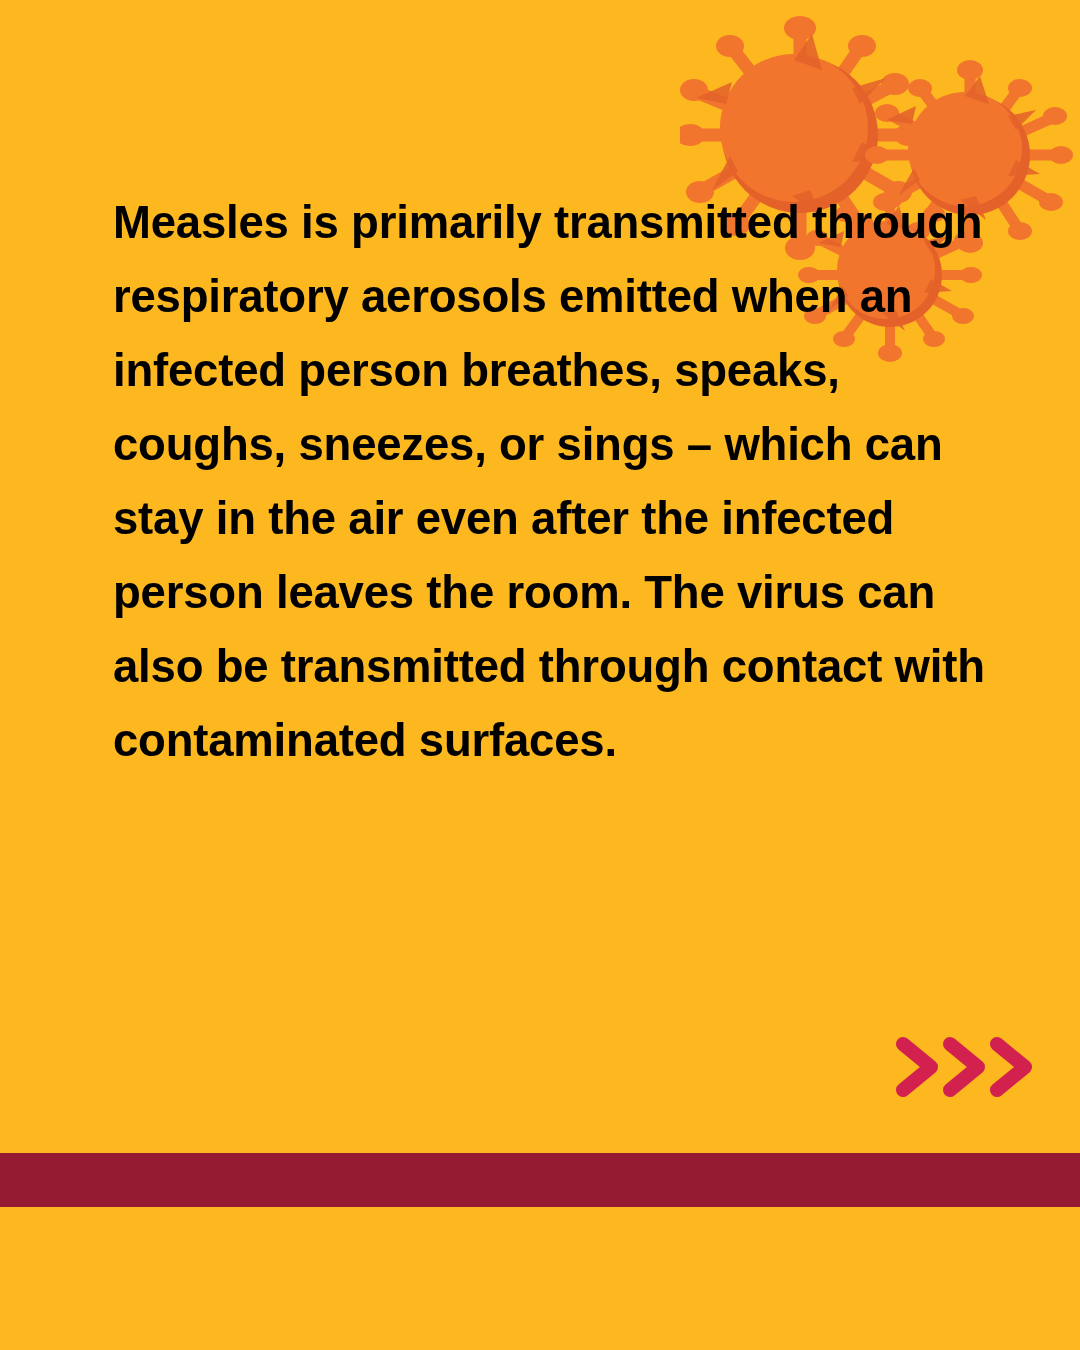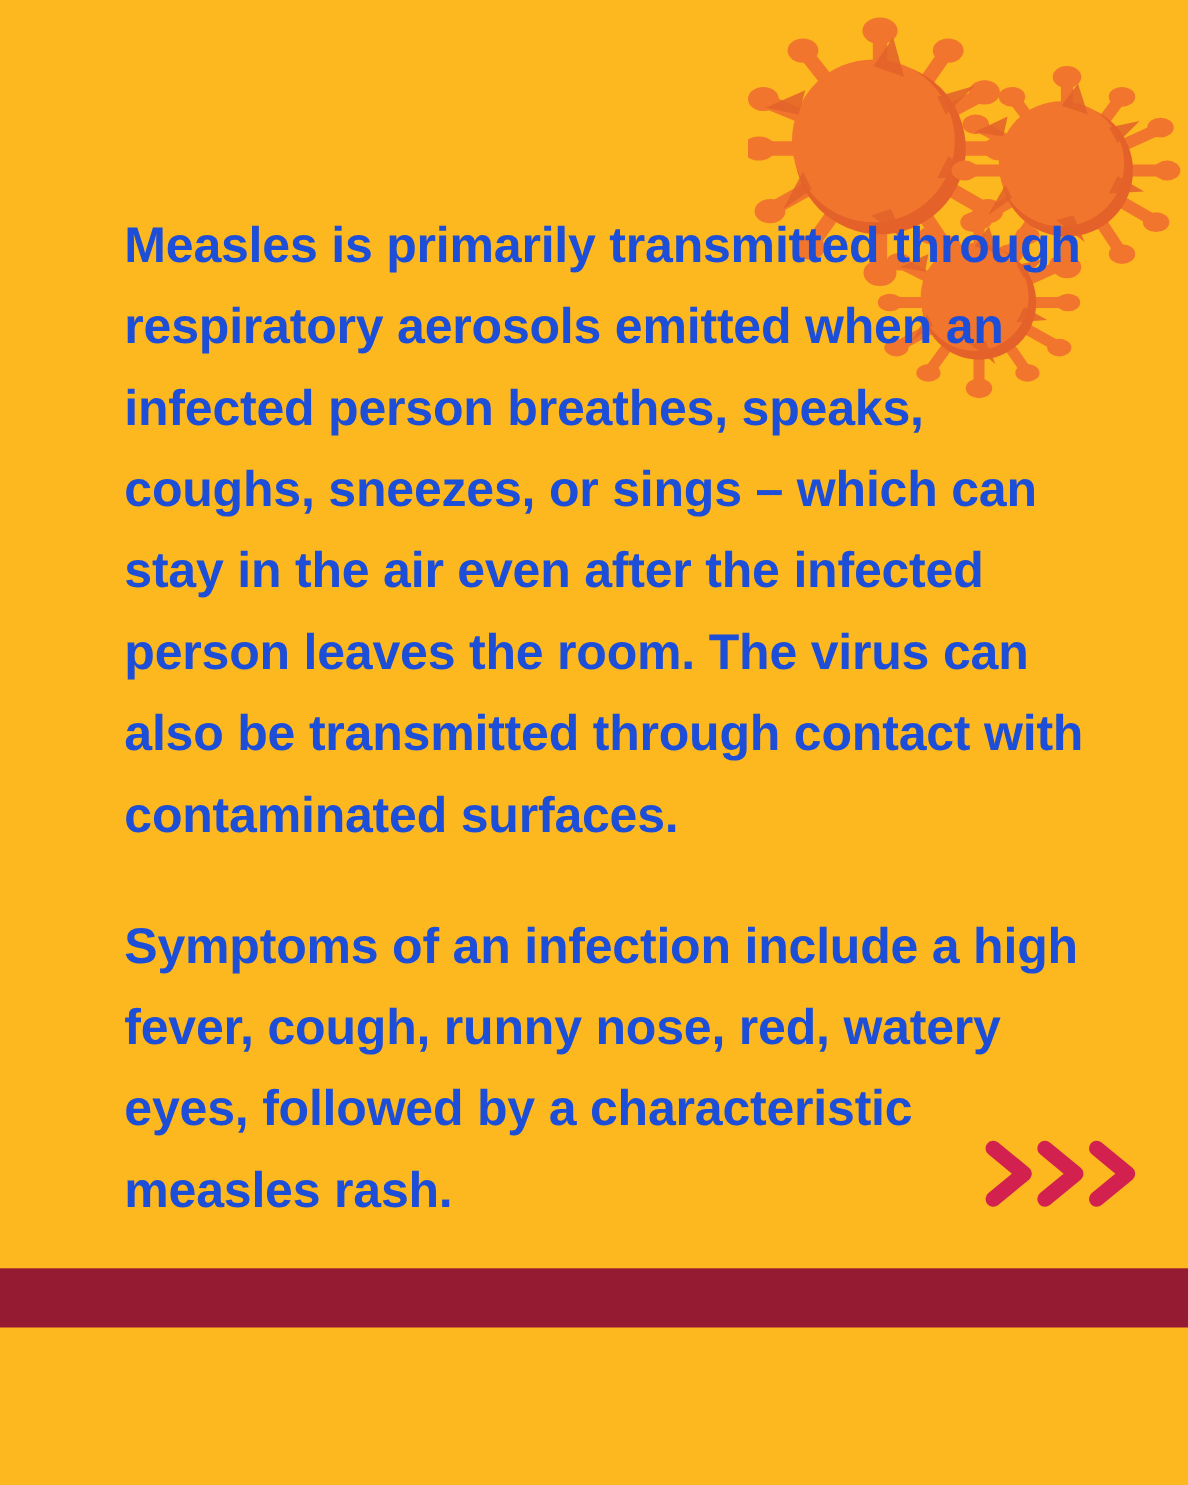--- a/index.html
+++ b/index.html
@@ -36,21 +36,21 @@
   }
 
   
   #copy {
     position: absolute;
     left: 113px;
     top: 186px;
     width: 880px;
   }
   .para {
-    color: #1d4ed8;
+    color: #000000;
     font-family: "Liberation Sans", sans-serif;
     font-weight: bold;
     font-size: 45.5px;
     line-height: 74px;
     letter-spacing: -0.2px;
     margin: 0;
     white-space: pre-line;
   }
   #para-2 {
     margin-top: 45px;
@@ -224,21 +224,20 @@
           <path d="M216 310 L225 331 L202 313 Z"></path>
           <path d="M168 296 L149 310 L163 286 Z"></path>
           <path d="M161 247 L138 243 L164 231 Z"></path>
         </g>
       </g>
     </svg>
   </div>
 
   <div id="copy">
     <p class="para" id="para-1">Measles is primarily transmitted through respiratory aerosols emitted when an infected person breathes, speaks, coughs, sneezes, or sings – which can stay in the air even after the infected person leaves the room. The virus can also be transmitted through contact with contaminated surfaces.</p>
-    <p class="para" id="para-2">Symptoms of an infection include a high fever, cough, runny nose, red, watery eyes, followed by a characteristic measles rash.</p>
   </div>
 
   <div id="chevrons">
     <svg width="150" height="70" viewBox="0 0 150 70" xmlns="http://www.w3.org/2000/svg" aria-hidden="true">
       <g fill="none" stroke="#D2214F" stroke-width="14" stroke-linecap="round" stroke-linejoin="round">
         <polyline points="10,12 38,35 10,58"></polyline>
         <polyline points="57,12 85,35 57,58"></polyline>
         <polyline points="104,12 132,35 104,58"></polyline>
       </g>
     </svg>

